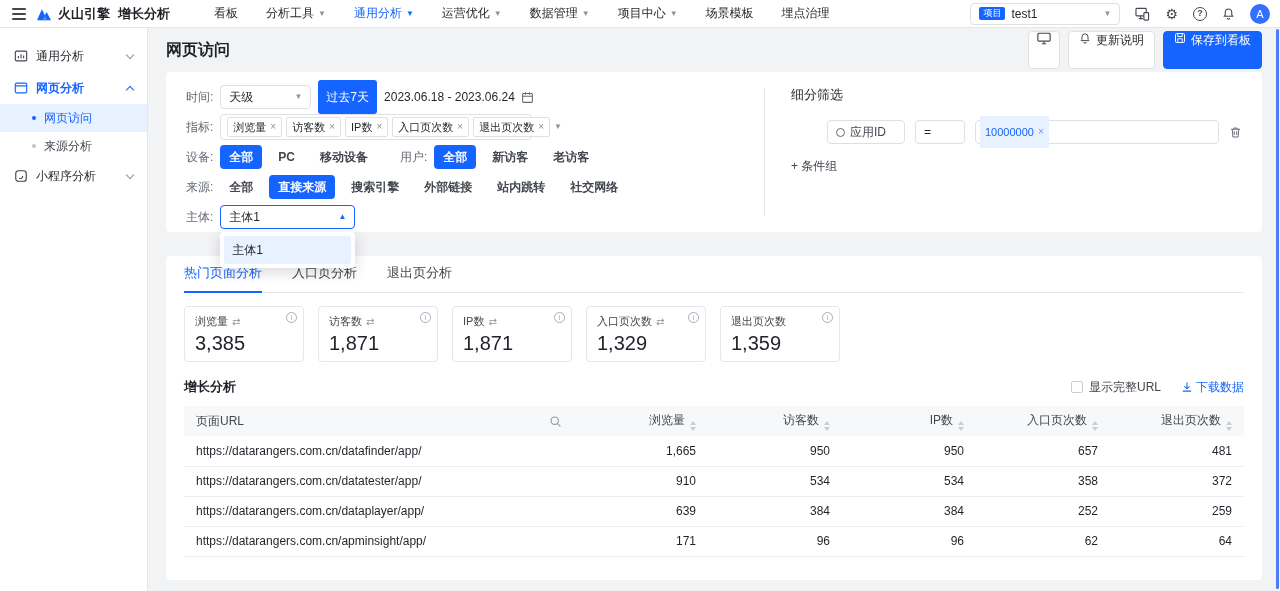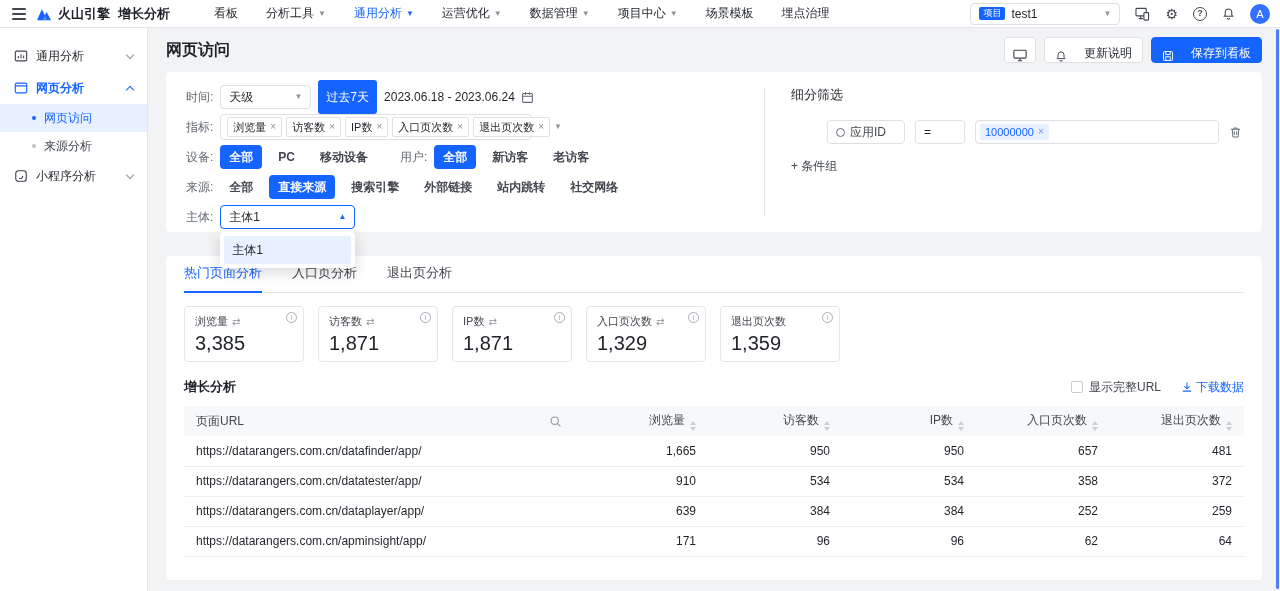--- a/index.html
+++ b/index.html
@@ -40,21 +40,21 @@
 .side-sub{height:28px;display:flex;align-items:center;gap:8px;padding:0 14px 0 32px;color:#42464e;cursor:pointer;}
 .side-sub.active{background:#e8f1ff;color:#1664ff;}
 .dot{width:4px;height:4px;border-radius:50%;background:#c0c4cc;flex-shrink:0;}
 .side-sub.active .dot{background:#1664ff;}
 
 
 .main{flex:1;padding:0 18px;position:relative;}
 .page-header{height:44px;display:flex;align-items:center;}
 .page-title{font-size:16px;font-weight:700;}
 .header-actions{margin-left:auto;display:flex;align-items:center;gap:8px;}
-.btn{height:26px;border:1px solid #dee0e3;border-radius:4px;background:#fff;display:inline-flex;align-items:flex-end;gap:17px;padding:0 10px;font-size:12px;color:#1f2329;cursor:pointer;}
+.btn{height:38px;border:1px solid #dee0e3;border-radius:4px;background:#fff;display:inline-flex;align-items:flex-start;gap:5px;padding:0 10px;font-size:12px;color:#1f2329;cursor:pointer;}
 .btn-icononly{padding:0 8px;}
 .btn-primary{background:#1664ff;border-color:#1664ff;color:#fff;}
 
 .card{background:#fff;border-radius:4px;}
 
 
 .filter-card{height:160px;display:flex;padding:12px 20px;position:relative;}
 .filter-left{width:578px;flex-shrink:0;}
 .v-divider{width:1px;background:#e5e6eb;margin:4px 0;}
 .filter-right{flex:1;padding-left:26px;}
@@ -78,21 +78,21 @@
 .option{height:28px;display:flex;align-items:center;padding:0 8px;border-radius:3px;cursor:pointer;color:#1f2329;}
 .option.selected{background:#e8f1ff;}
 
 
 .seg-title{font-size:13px;color:#1f2329;margin:2px 0 16px;}
 .seg-row{display:flex;align-items:center;gap:10px;margin-left:36px;}
 .seg-field{width:78px;gap:5px;color:#42464e;}
 .field-circle{width:9px;height:9px;border:1.2px solid #646a73;border-radius:50%;display:inline-block;flex-shrink:0;}
 .seg-op{width:50px;color:#1f2329;}
 .seg-value{flex:1;height:24px;border:1px solid #dee0e3;border-radius:4px;display:flex;align-items:center;padding:0 4px;background:#fff;}
-.value-tag{background:#e8f1ff;color:#1664ff;height:16px;border-radius:2px;display:inline-flex;align-items:center;gap:4px;padding:0 5px;font-size:11px;}
+.value-tag{background:#e8f1ff;color:#1664ff;height:32px;border-radius:2px;display:inline-flex;align-items:center;gap:4px;padding:0 5px;font-size:11px;}
 .value-tag .x{color:#6b94f7;cursor:pointer;font-size:10px;line-height:1;}
 .trash{color:#646a73;cursor:pointer;display:inline-flex;}
 .add-group{margin:14px 0 0;color:#42464e;cursor:pointer;display:inline-block;}
 
 
 .results-card{margin-top:24px;height:324px;padding:0 18px;}
 .tabs{display:flex;gap:30px;border-bottom:1px solid #e5e6eb;height:37px;align-items:flex-end;}
 .tab{padding-bottom:10px;font-size:13px;color:#42464e;cursor:pointer;position:relative;white-space:nowrap;}
 .tab.active{color:#1664ff;}
 .tab.active::after{content:"";position:absolute;left:0;right:0;bottom:-1px;height:2px;background:#1664ff;}

